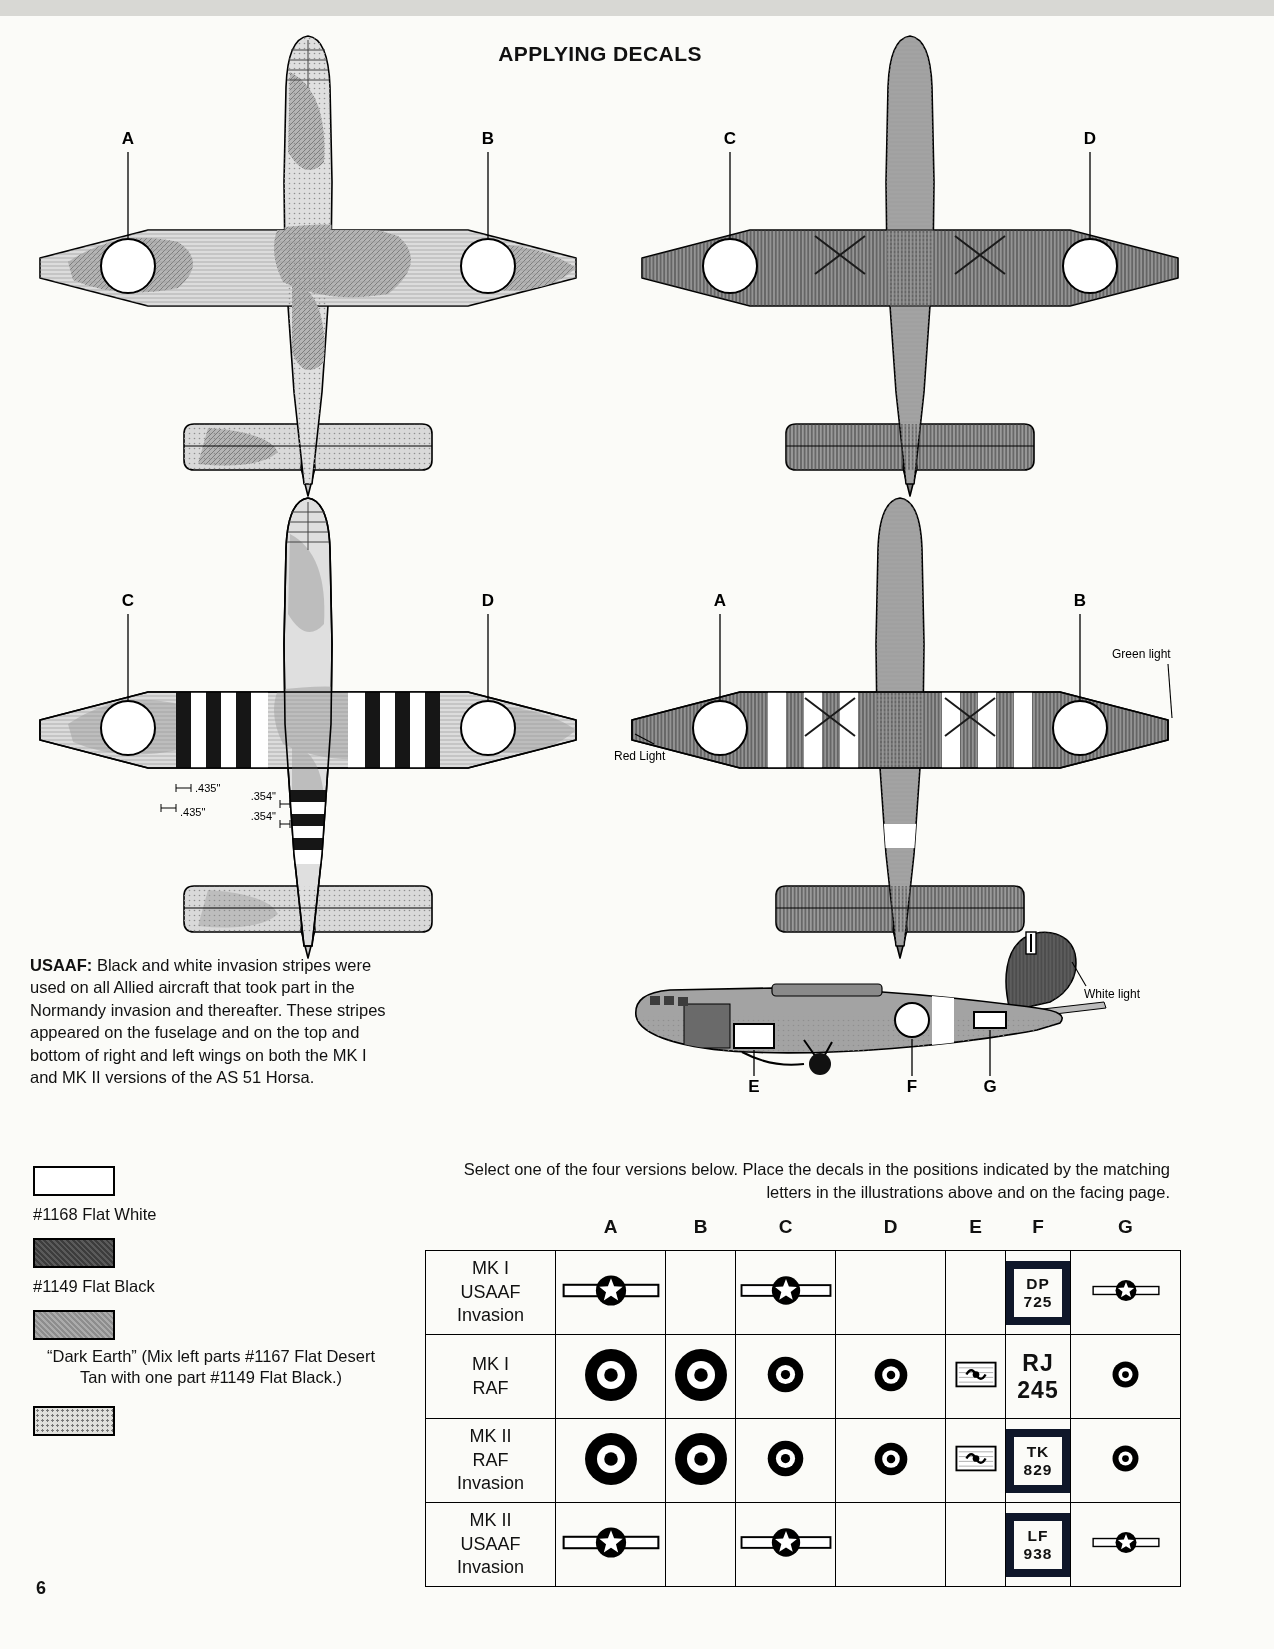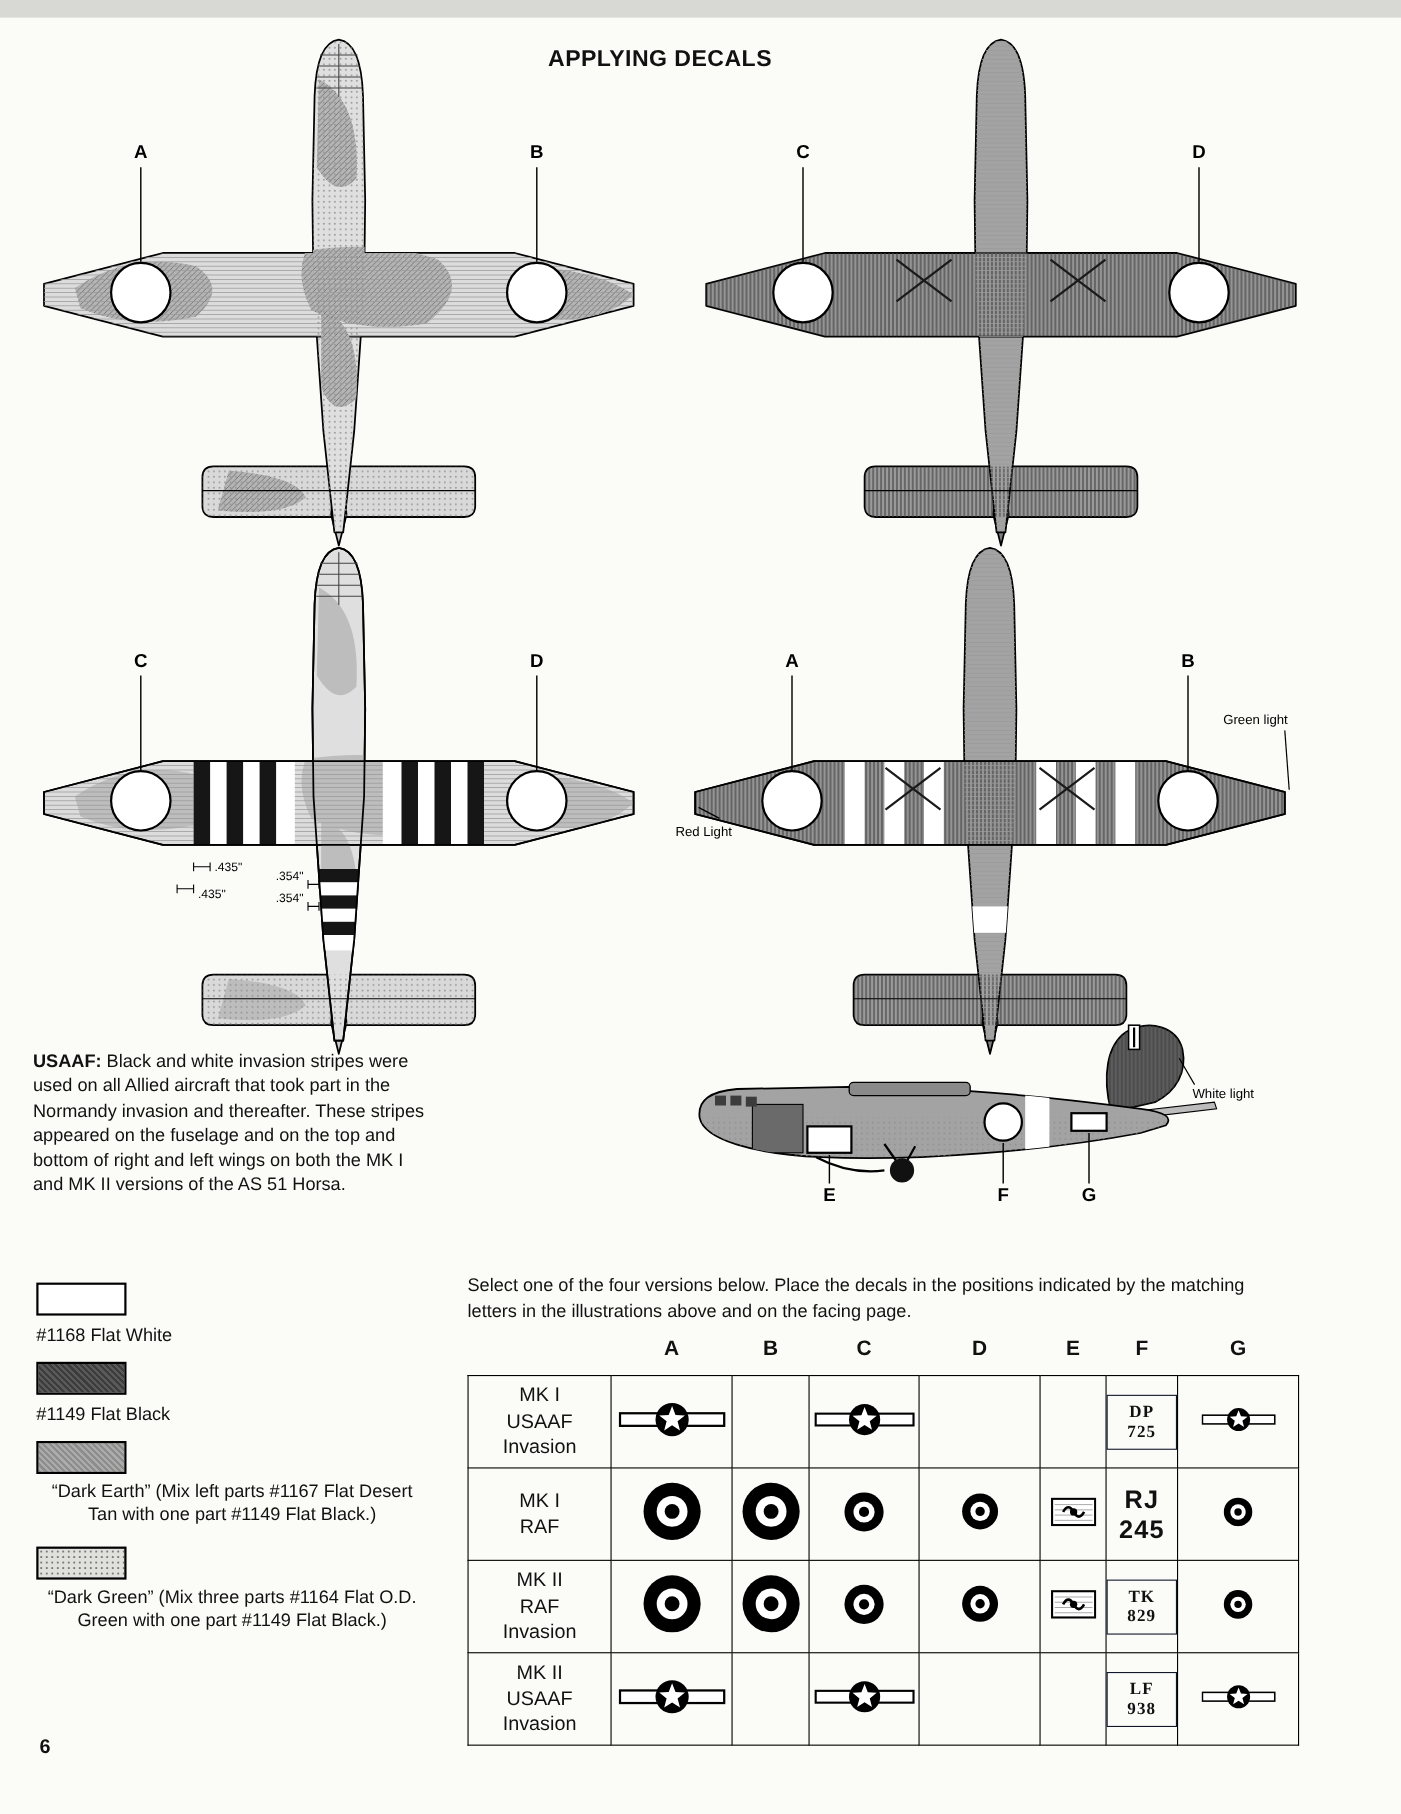--- a/index.html
+++ b/index.html
@@ -9,28 +9,28 @@
   .page-title{font-weight:bold;font-size:21px;letter-spacing:.4px;}
   .note{font-size:16.5px;line-height:1.36;}
   .note b{font-weight:bold;}
   .paint-label{font-size:16.5px;line-height:1.3;}
   .paint-label b{font-weight:normal;}
   .swatch{border:2.5px solid #000;width:82px;height:30px;box-sizing:border-box;}
   .sw-white{background:#fff;}
   .sw-black{background:repeating-linear-gradient(45deg,#3c3c3c 0 2px,#5a5a5a 2px 4px);}
   .sw-earth{background:repeating-linear-gradient(45deg,#8d8d8d 0 2px,#ababab 2px 4px);}
   .sw-green{background-color:#e0e0dc;background-image:radial-gradient(#777 1px,transparent 1.2px);background-size:5px 5px;}
-  .select-text{font-size:16.5px;line-height:1.38;}
+  .select-text{font-size:16.5px;line-height:1.38;text-align:right;}
   table.decal-table{border-collapse:collapse;table-layout:fixed;}
   table.decal-table td{border:1.6px solid #000;text-align:center;vertical-align:middle;padding:0;}
   table.decal-table thead td{border:none;font-weight:bold;font-size:19px;padding-bottom:12px;background:transparent;}
   td.version-cell{text-align:left;padding:6px 4px 6px 10px;font-size:18px;line-height:1.3;white-space:pre-line;}
   tr.decal-row{height:84px;}
   .serial{font-weight:bold;font-size:15.5px;letter-spacing:1px;display:inline-block;}
-  .serial.boxed{border:1px solid #0f172a;padding:6px 5px;font-family:Liberation Serif, serif;}
+  .serial.boxed{border:8px solid #0f172a;padding:6px 5px;}
   .serial.plain{font-size:23px;}
   .pgnum{font-weight:bold;font-size:18px;}
   svg text.letter{font-family:"Liberation Sans",sans-serif;font-weight:bold;font-size:17px;}
   svg text.ann{font-family:"Liberation Sans",sans-serif;font-size:12px;}
   svg text.dim{font-family:"Liberation Sans",sans-serif;font-size:11px;}
 </style>
 </head>
 <body>
 
 <div class="page">
@@ -270,21 +270,20 @@
   <div class="abs swatch sw-white" style="left:33px;top:1150px;"></div>
   <div class="abs paint-label" style="left:33px;top:1188px;"><b>#1168</b><span> Flat White</span></div>
 
   <div class="abs swatch sw-black" style="left:33px;top:1222px;"></div>
   <div class="abs paint-label" style="left:33px;top:1260px;"><b>#1149</b><span> Flat Black</span></div>
 
   <div class="abs swatch sw-earth" style="left:33px;top:1294px;"></div>
   <div class="abs paint-label" style="left:33px;top:1330px;width:356px;text-align:center;"><span>“Dark Earth” (Mix left parts </span><b>#1167</b><span> Flat Desert Tan with one part </span><b>#1149</b><span> Flat Black.)</span></div>
 
   <div class="abs swatch sw-green" style="left:33px;top:1390px;"></div>
-  <div class="abs paint-label" style="left:33px;top:1426px;width:356px;text-align:center;"><span>“Dark Green” (Mix three parts </span><b>#1164</b><span> Flat O.D. Green with one part </span><b>#1149</b><span> Flat Black.)</span></div>
 
   <div class="abs select-text" style="left:425px;top:1142px;width:745px;">Select one of the four versions below. Place the decals in the positions indicated by the matching letters in the illustrations above and on the facing page.</div>
 
   <table class="decal-table abs" style="left:425px;top:1200px;width:755px;">
     <colgroup>
       <col style="width:130px">
         <col style="width:110px">
         <col style="width:70px">
         <col style="width:100px">
       <col style="width:110px">

